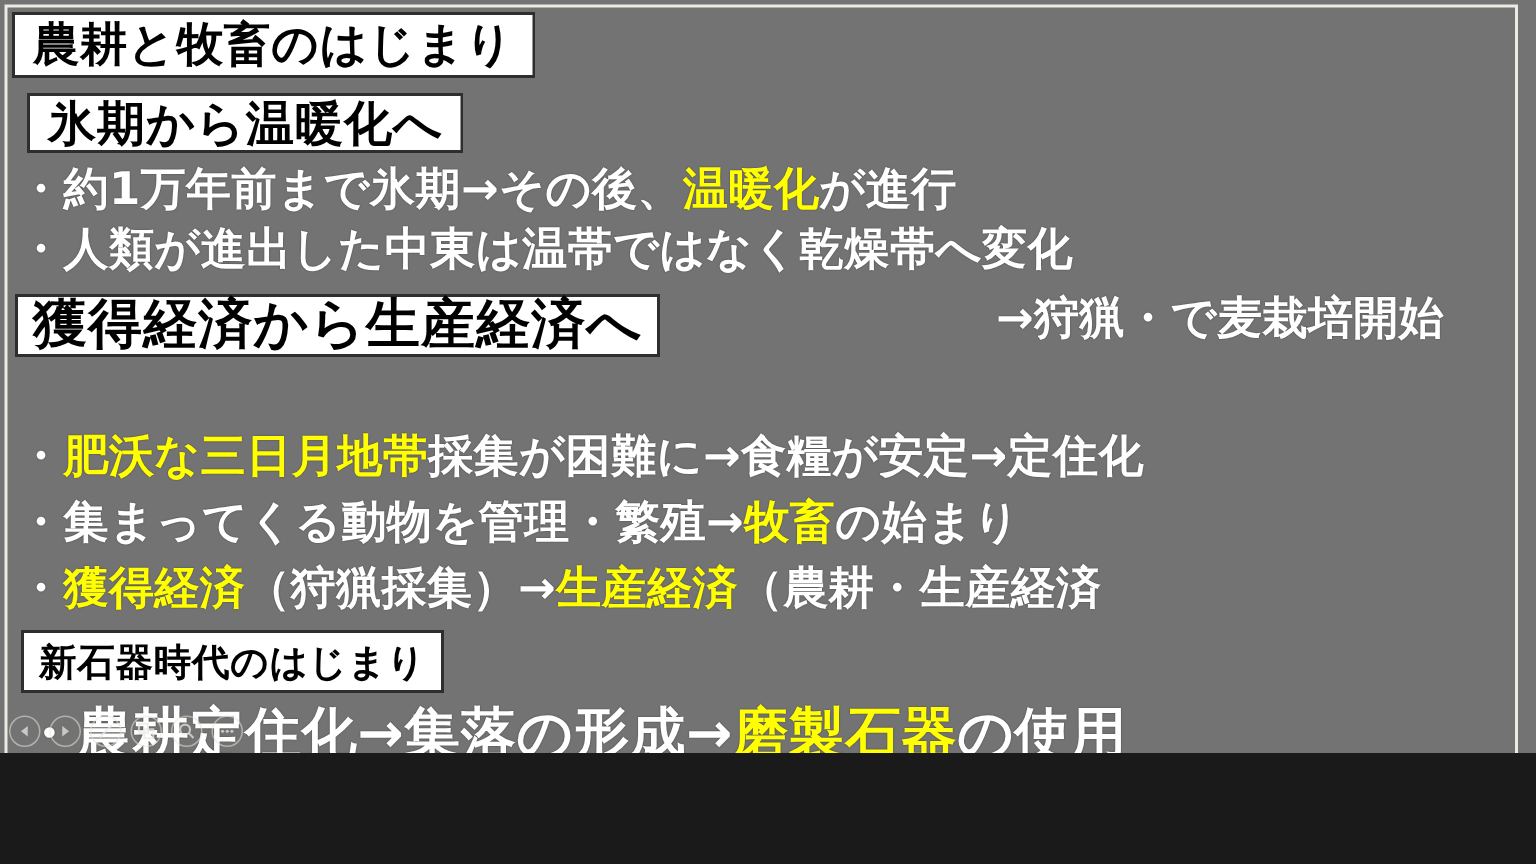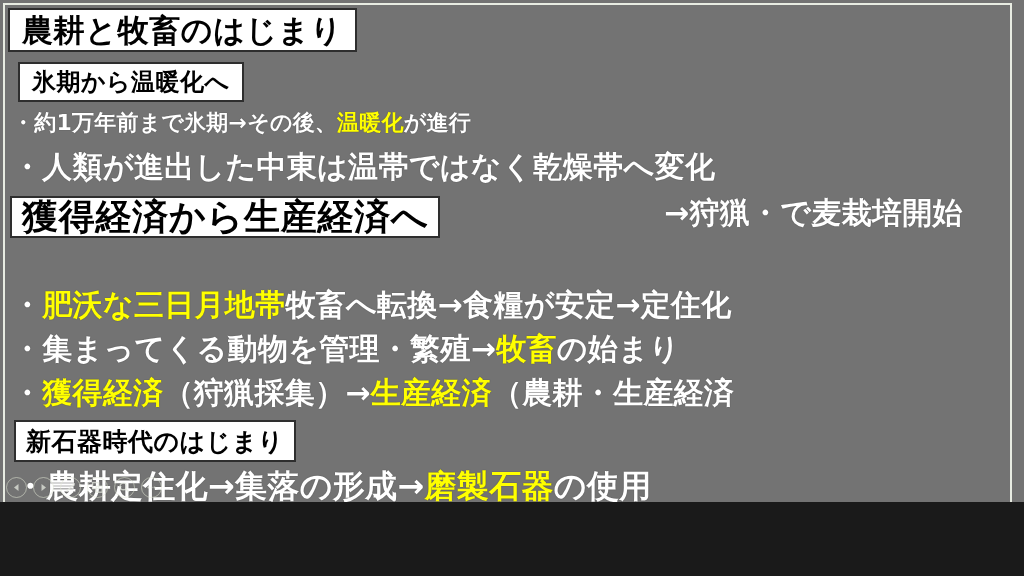--- a/index.html
+++ b/index.html
@@ -40,44 +40,44 @@
     color: #000000;
     font-weight: bold;
     line-height: 1;
     display: flex;
     align-items: center;
     white-space: nowrap;
     letter-spacing: 0.02em;
   }
 
   #h-title       { left: 8px;  top: 8px;   height: 44px; padding: 0 12px; font-size: 31px; }
-  #h-ice         { left: 18px; top: 62px;  height: 40px; padding: 0 12px; font-size: 24px; }
+  #h-ice         { left: 18px; top: 62px;  height: 40px; padding: 0 12px; font-size: 32px; }
   #h-economy     { left: 10px; top: 196px; height: 42px; padding: 0 10px; font-size: 36px; }
   #h-neolithic   { left: 14px; top: 420px; height: 42px; padding: 0 10px; font-size: 25px; }
 
   
   .line {
     position: absolute;
     color: #ffffff;
     font-weight: bold;
     white-space: nowrap;
     line-height: 1;
     letter-spacing: 0.01em;
     text-shadow: 0 0 1px rgba(0,0,0,0.55);
   }
   .line .hl { color: #ffff00; }
 
-  #l-1 { left: 12px;  top: 112px; font-size: 22px; }
+  #l-1 { left: 12px;  top: 112px; font-size: 30px; }
   #l-2 { left: 12px;  top: 152px; font-size: 30px; }
   #l-3 { left: 664px; top: 198px; font-size: 30px; }
   #l-4 { left: 12px;  top: 246px; font-size: 30px; }
   #l-5 { left: 12px;  top: 290px; font-size: 30px; }
   #l-6 { left: 12px;  top: 334px; font-size: 30px; }
   #l-7 { left: 12px;  top: 378px; font-size: 30px; }
-  #l-8 { left: 14px;  top: 470px; font-size: 32px; }
+  #l-8 { left: 14px;  top: 470px; font-size: 37px; }
   #l-9 { left: 618px; top: 512px; font-size: 30px; }
 
   
   #toolbar {
     position: absolute;
     left: 4px;
     bottom: 2px;
     display: flex;
     align-items: center;
     gap: 6px;
@@ -122,21 +122,21 @@
     <span>新石器時代のはじまり</span>
   </div>
 
   <div class="line" id="l-1"><span>・約1万年前まで氷期→その後、</span><span class="hl">温暖化</span><span>が進行</span></div>
 
   <div class="line" id="l-2"><span>・人類が進出した中東は温帯ではなく乾燥帯へ変化</span></div>
 
   <div class="line" id="l-3"><span>→狩猟・で麦栽培開始</span></div>
 
 
-  <div class="line" id="l-5"><span>・</span><span class="hl">肥沃な三日月地帯</span><span>牧畜へ転換→食糧が安定→定住化</span></div>
+  <div class="line" id="l-5"><span>・</span><span class="hl">肥沃な三日月地帯</span><span>採集が困難に→食糧が安定→定住化</span></div>
 
   <div class="line" id="l-6"><span>・集まってくる動物を管理・繁殖→</span><span class="hl">牧畜</span><span>の始まり</span></div>
 
   <div class="line" id="l-7"><span>・</span><span class="hl">獲得経済</span><span>（狩猟採集）→</span><span class="hl">生産経済</span><span>（農耕・生産経済</span></div>
 
   <div class="line" id="l-8"><span>・農耕定住化→集落の形成→</span><span class="hl">磨製石器</span><span>の使用</span></div>
 
 
   <div id="toolbar">
 

